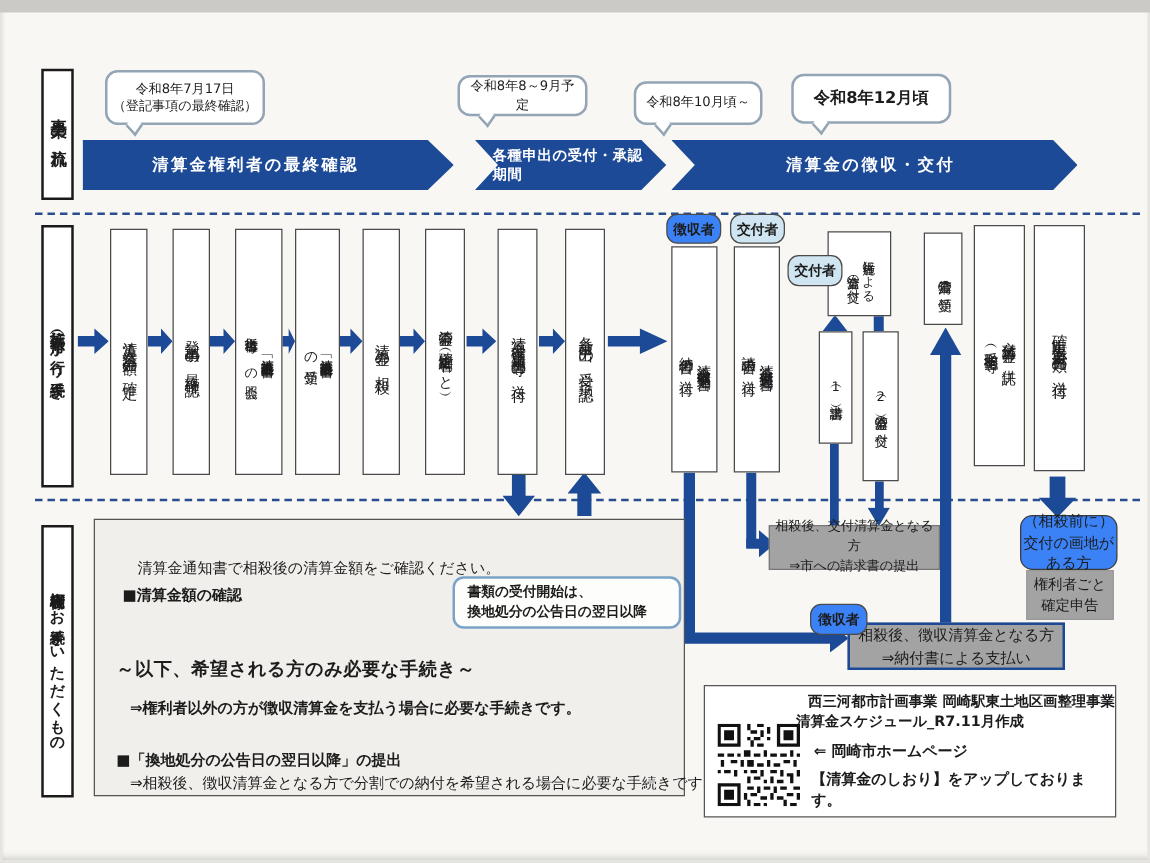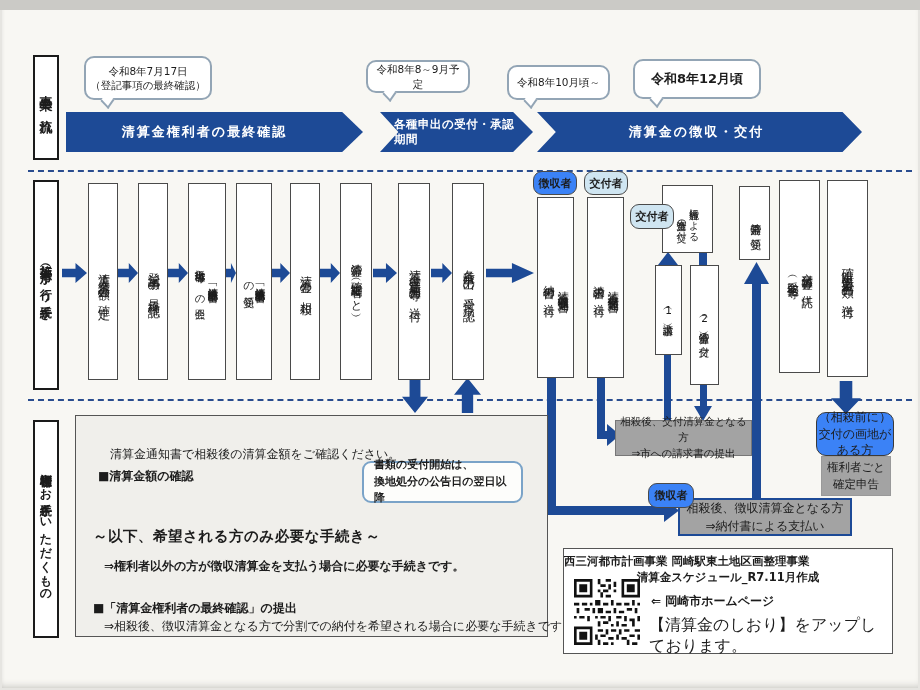--- a/index.html
+++ b/index.html
@@ -194,35 +194,35 @@
 ⇒納付書による支払い</div>
   <div class="green" style="left:816px;top:412px;width:78px;height:44px;">（相殺前に）
 交付の画地が
 ある方</div>
   <div class="flowbox" style="left:821px;top:456px;width:70px;height:40px;border:1px solid #999;font-size:11.5px;">権利者ごと
 確定申告</div>
 
   <div class="mainbox" style="left:75px;top:415px;width:473px;height:222px;"></div>
   <div class="mb-text" style="left:98px;top:428px;font-weight:bold;margin-top:40px;">■清算金額の確認</div>
   <div class="mb-text" style="left:110px;top:446px;">清算金通知書で相殺後の清算金額をご確認ください。</div>
-  <div class="notebubble" style="left:362px;top:461px;width:161px;height:42px;">書類の受付開始は、
+  <div class="notebubble" style="left:362px;top:461px;width:183px;height:42px;">書類の受付開始は、
 換地処分の公告日の翌日以降</div>
   <div class="mb-text" style="left:93px;top:526px;font-size:14.5px;font-weight:bold;letter-spacing:0.5px;">～以下、希望される方のみ必要な手続き～</div>
   <div class="mb-text" style="left:104px;top:558px;font-weight:bold;">⇒権利者以外の方が徴収清算金を支払う場合に必要な手続きです。</div>
-  <div class="mb-text" style="left:93px;top:600px;font-weight:bold;">■「清算金権利者の最終確認」の提出</div>
+  <div class="mb-text" style="left:93px;top:600px;font-weight:bold;">■「換地処分の公告日の翌日以降」の提出</div>
   <div class="mb-text" style="left:104px;top:618px;">⇒相殺後、徴収清算金となる方で分割での納付を希望される場合に必要な手続きです。</div>
 
   <div class="infobox" style="left:563px;top:548px;width:330px;height:106px;">
-    <div style="position:absolute;left:0;top:5px;width:100%;text-align:left;font-size:11.5px;font-weight:bold;">西三河都市計画事業 岡崎駅東土地区画整理事業</div>
+    <div style="position:absolute;left:0;top:5px;width:100%;text-align:right;font-size:11.5px;font-weight:bold;">西三河都市計画事業 岡崎駅東土地区画整理事業</div>
     <div style="position:absolute;left:0;top:21px;width:100%;text-align:center;font-size:11.5px;font-weight:bold;">清算金スケジュール_R7.11月作成</div>
     <svg viewBox="0 0 25 25" style="position:absolute;left:10px;top:30px;width:66px;height:66px;">
       <rect x="0" y="0" width="25" height="25" fill="#ffffff"></rect>
       <path fill="#111" fill-rule="evenodd" d="M0 0h7v7H0z M1 1v5h5V1z M2 2h3v3H2z"></path>
       <path fill="#111" fill-rule="evenodd" d="M18 0h7v7h-7z M19 1v5h5V1z M20 2h3v3h-3z"></path>
       <path fill="#111" fill-rule="evenodd" d="M0 18h7v7H0z M1 19v5h5v-5z M2 20h3v3H2z"></path>
       <path fill="#111" d="M9 0h1v2H9z M12 0h2v1h-2z M15 1h1v2h-1z M10 2h2v1h-2z M13 2h1v2h-1z M9 4h1v1H9z M11 4h2v1h-2z M15 4h1v1h-1z M10 5h1v2h-1z M12 6h2v1h-2z M0 9h2v1H0z M3 9h2v1H3z M6 9h1v1H6z M8 8h2v2H8z M11 9h2v1h-2z M14 8h1v2h-1z M16 9h2v1h-2z M19 9h2v1h-2z M22 8h1v2h-1z M24 9h1v1h-1z M1 11h1v2H1z M4 11h2v1H4z M7 11h1v2H7z M9 11h2v2H9z M12 12h2v1h-2z M15 11h1v2h-1z M17 12h2v1h-2z M20 11h2v1h-2z M23 11h1v2h-1z M0 14h1v1H0z M2 14h2v1H2z M5 14h1v2H5z M8 14h1v1H8z M10 14h2v1h-2z M13 14h1v2h-1z M16 14h2v1h-2z M19 14h1v2h-1z M21 15h2v1h-2z M24 14h1v2h-1z M9 16h1v2H9z M11 16h2v1h-2z M14 17h1v1h-1z M16 16h1v2h-1z M18 17h2v1h-2z M22 16h1v2h-1z M9 19h2v1H9z M12 19h1v2h-1z M14 19h2v1h-2z M17 19h1v2h-1z M19 19h2v1h-2z M23 19h2v1h-2z M8 21h1v2H8z M10 21h2v1h-2z M13 22h2v1h-2z M16 21h1v2h-1z M18 22h2v1h-2z M21 21h2v1h-2z M24 21h1v2h-1z M9 23h1v2H9z M11 24h2v1h-2z M14 24h1v1h-1z M20 23h1v2h-1z M22 24h2v1h-2z"></path>
     </svg>
     <div style="position:absolute;left:87px;top:44px;font-size:12px;font-weight:bold;">⇐ 岡崎市ホームページ</div>
-    <div style="position:absolute;left:85px;top:66px;font-size:16px;font-weight:normal;">【清算金のしおり】をアップしております。</div>
+    <div style="position:absolute;left:85px;top:66px;font-size:12px;font-weight:bold;">【清算金のしおり】をアップしております。</div>
   </div>
 
   <div class="photo-edge"></div>
 </div>
 
 </body></html>

